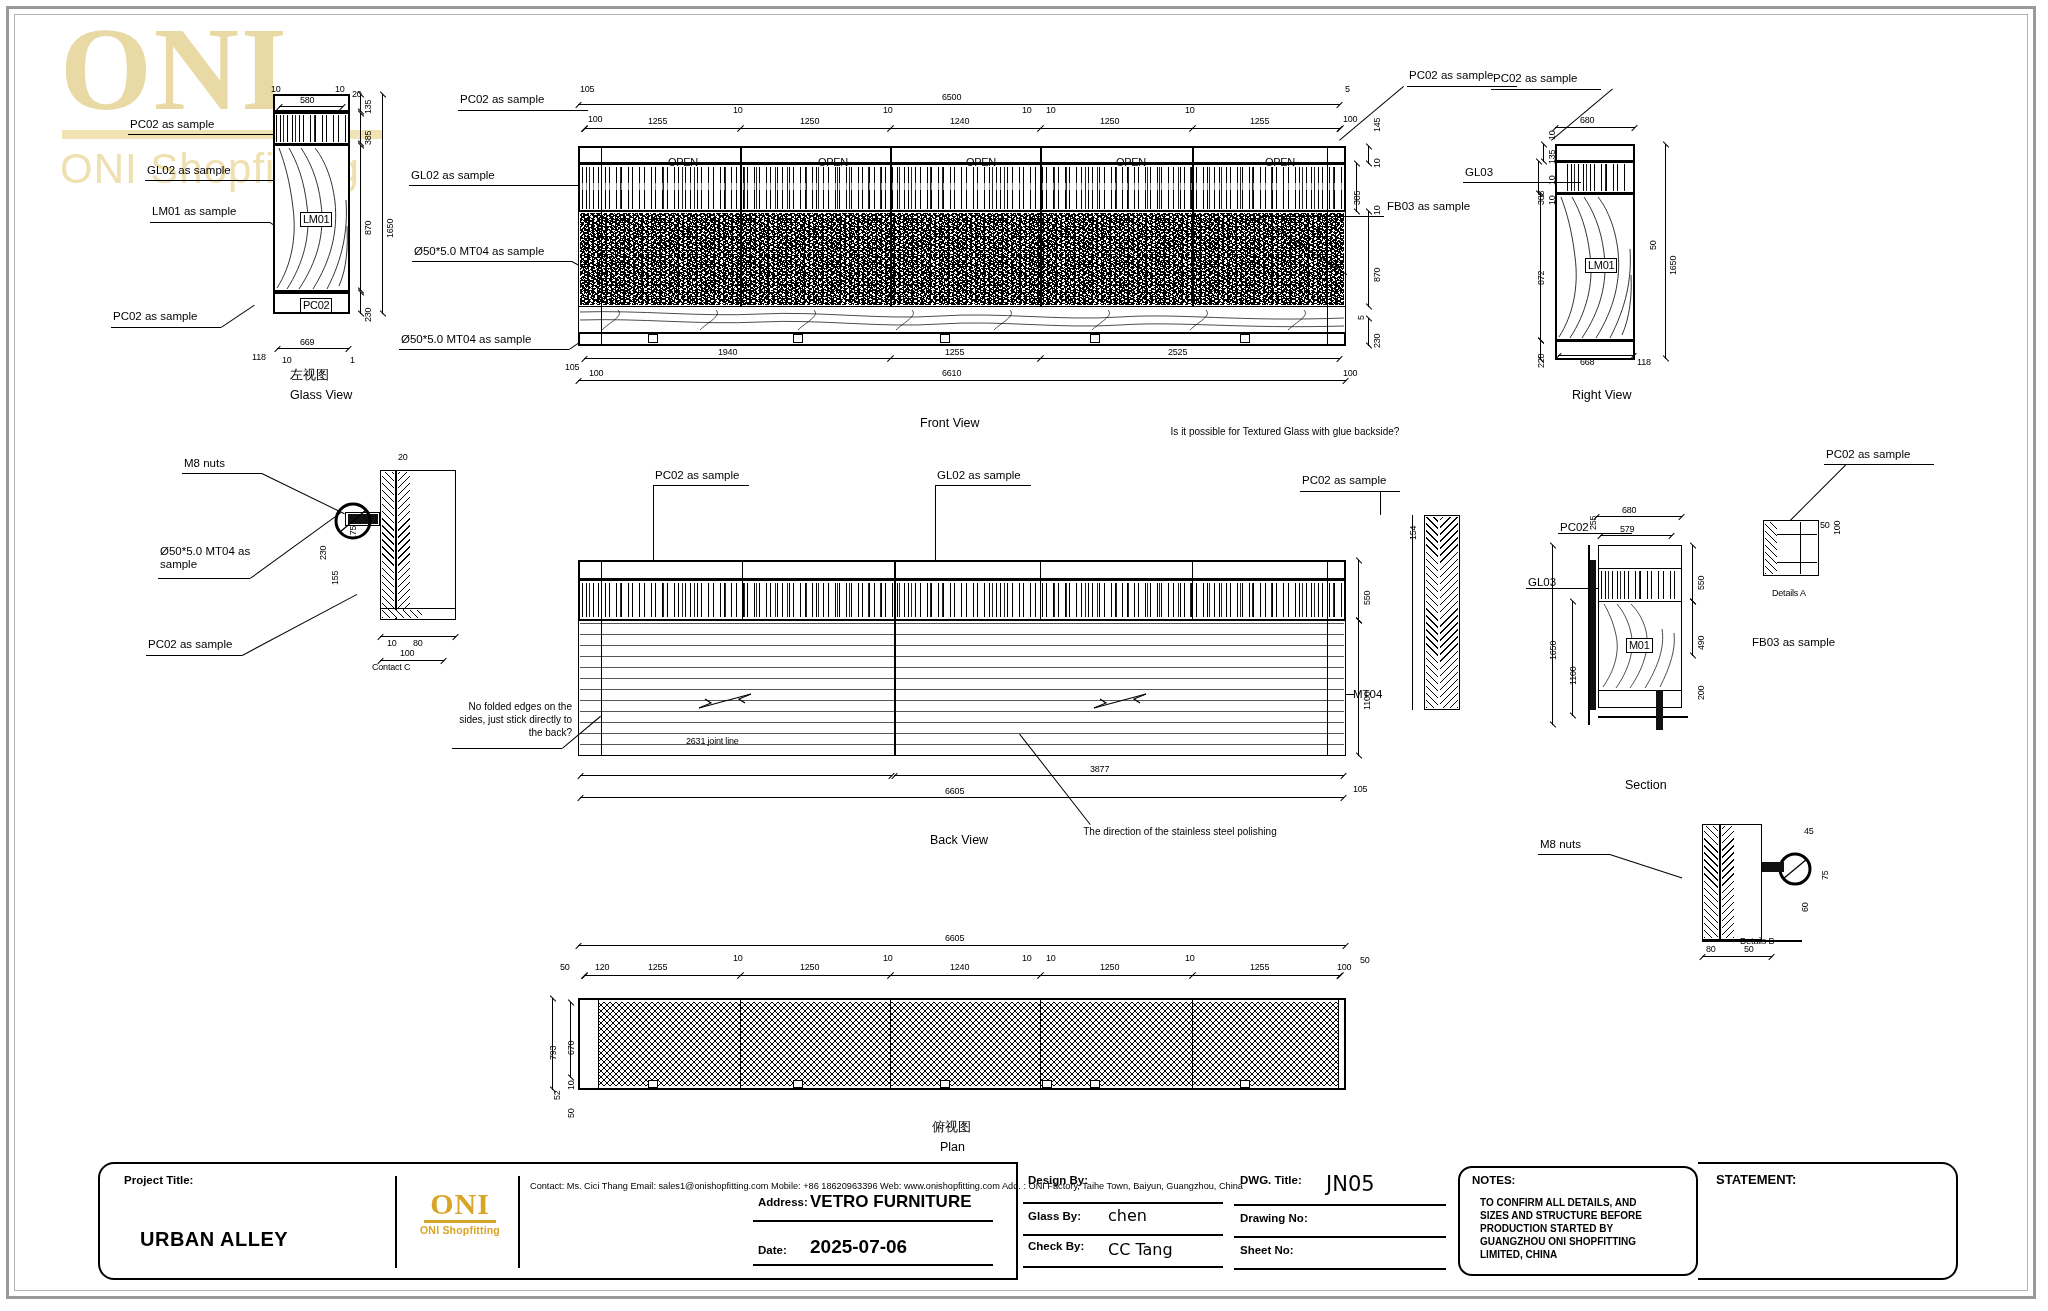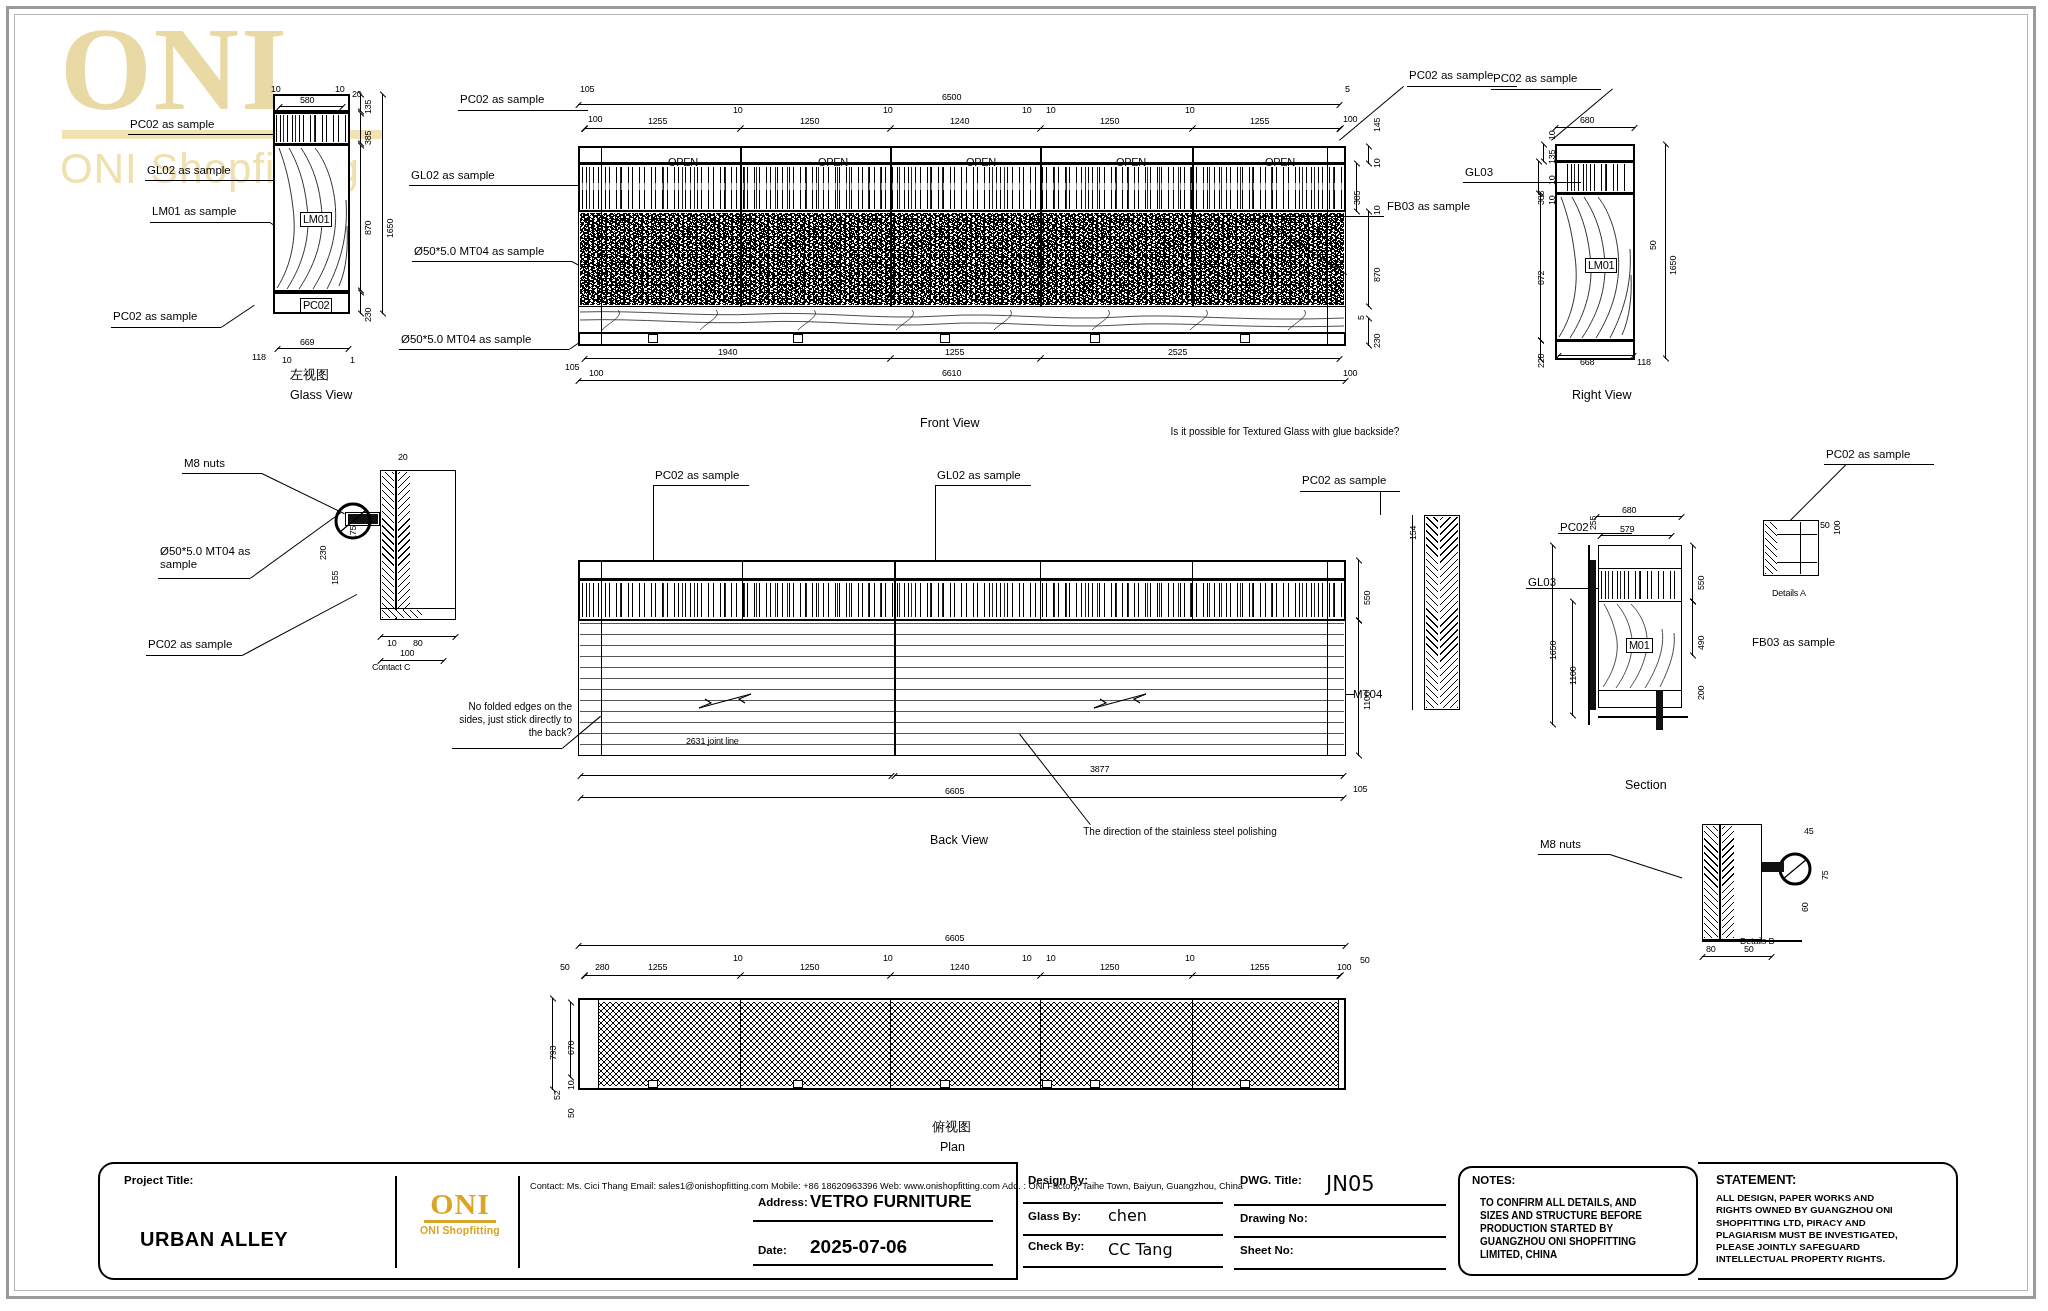--- a/index.html
+++ b/index.html
@@ -555,21 +555,21 @@
 
     <div class="dimline" style="left:584px;top:975px;width:756px;"></div>
     <div class="tick" style="left:584px;top:971px;"></div>
     <div class="tick" style="left:740px;top:971px;"></div>
     <div class="tick" style="left:890px;top:971px;"></div>
     <div class="tick" style="left:1040px;top:971px;"></div>
     <div class="tick" style="left:1192px;top:971px;"></div>
     <div class="tick" style="left:1340px;top:971px;"></div>
 
     <div class="t dim" style="left:560px;top:962px;">50</div>
-    <div class="t dim" style="left:595px;top:962px;">280</div>
+    <div class="t dim" style="left:595px;top:962px;">120</div>
     <div class="t dim" style="left:648px;top:962px;">1255</div>
     <div class="t dim" style="left:733px;top:953px;">10</div>
     <div class="t dim" style="left:800px;top:962px;">1250</div>
     <div class="t dim" style="left:883px;top:953px;">10</div>
     <div class="t dim" style="left:950px;top:962px;">1240</div>
     <div class="t dim" style="left:1022px;top:953px;">10</div>
     <div class="t dim" style="left:1046px;top:953px;">10</div>
     <div class="t dim" style="left:1100px;top:962px;">1250</div>
     <div class="t dim" style="left:1185px;top:953px;">10</div>
     <div class="t dim" style="left:1250px;top:962px;">1255</div>
@@ -655,21 +655,15 @@
     <div class="tb-cell" style="left:1360px;top:4px;width:240px;height:110px;border:2px solid #000;border-radius:14px;"></div>
     <div class="tb-lab" style="left:1374px;top:12px;">NOTES:</div>
     <div class="tb-notes" style="left:1382px;top:34px;">TO CONFIRM ALL DETAILS, AND
 SIZES AND STRUCTURE BEFORE
 PRODUCTION STARTED BY
 GUANGZHOU ONI SHOPFITTING
 LIMITED, CHINA</div>
 
     <div class="tb-cell tb-round-r" style="left:1600px;top:0;width:260px;height:118px;border-left:none;"></div>
     <div class="tb-lab" style="left:1618px;top:10px;font-size:13px;">STATEMENT:</div>
-    <div class="tb-stmt" style="left:1618px;top:30px;">ALL DESIGN, PAPER WORKS AND
-RIGHTS OWNED BY GUANGZHOU ONI
-SHOPFITTING LTD, PIRACY AND
-PLAGIARISM MUST BE INVESTIGATED,
-PLEASE JOINTLY SAFEGUARD
-INTELLECTUAL PROPERTY RIGHTS.</div>
   </div>
 
 </div>
 
 </body></html>

